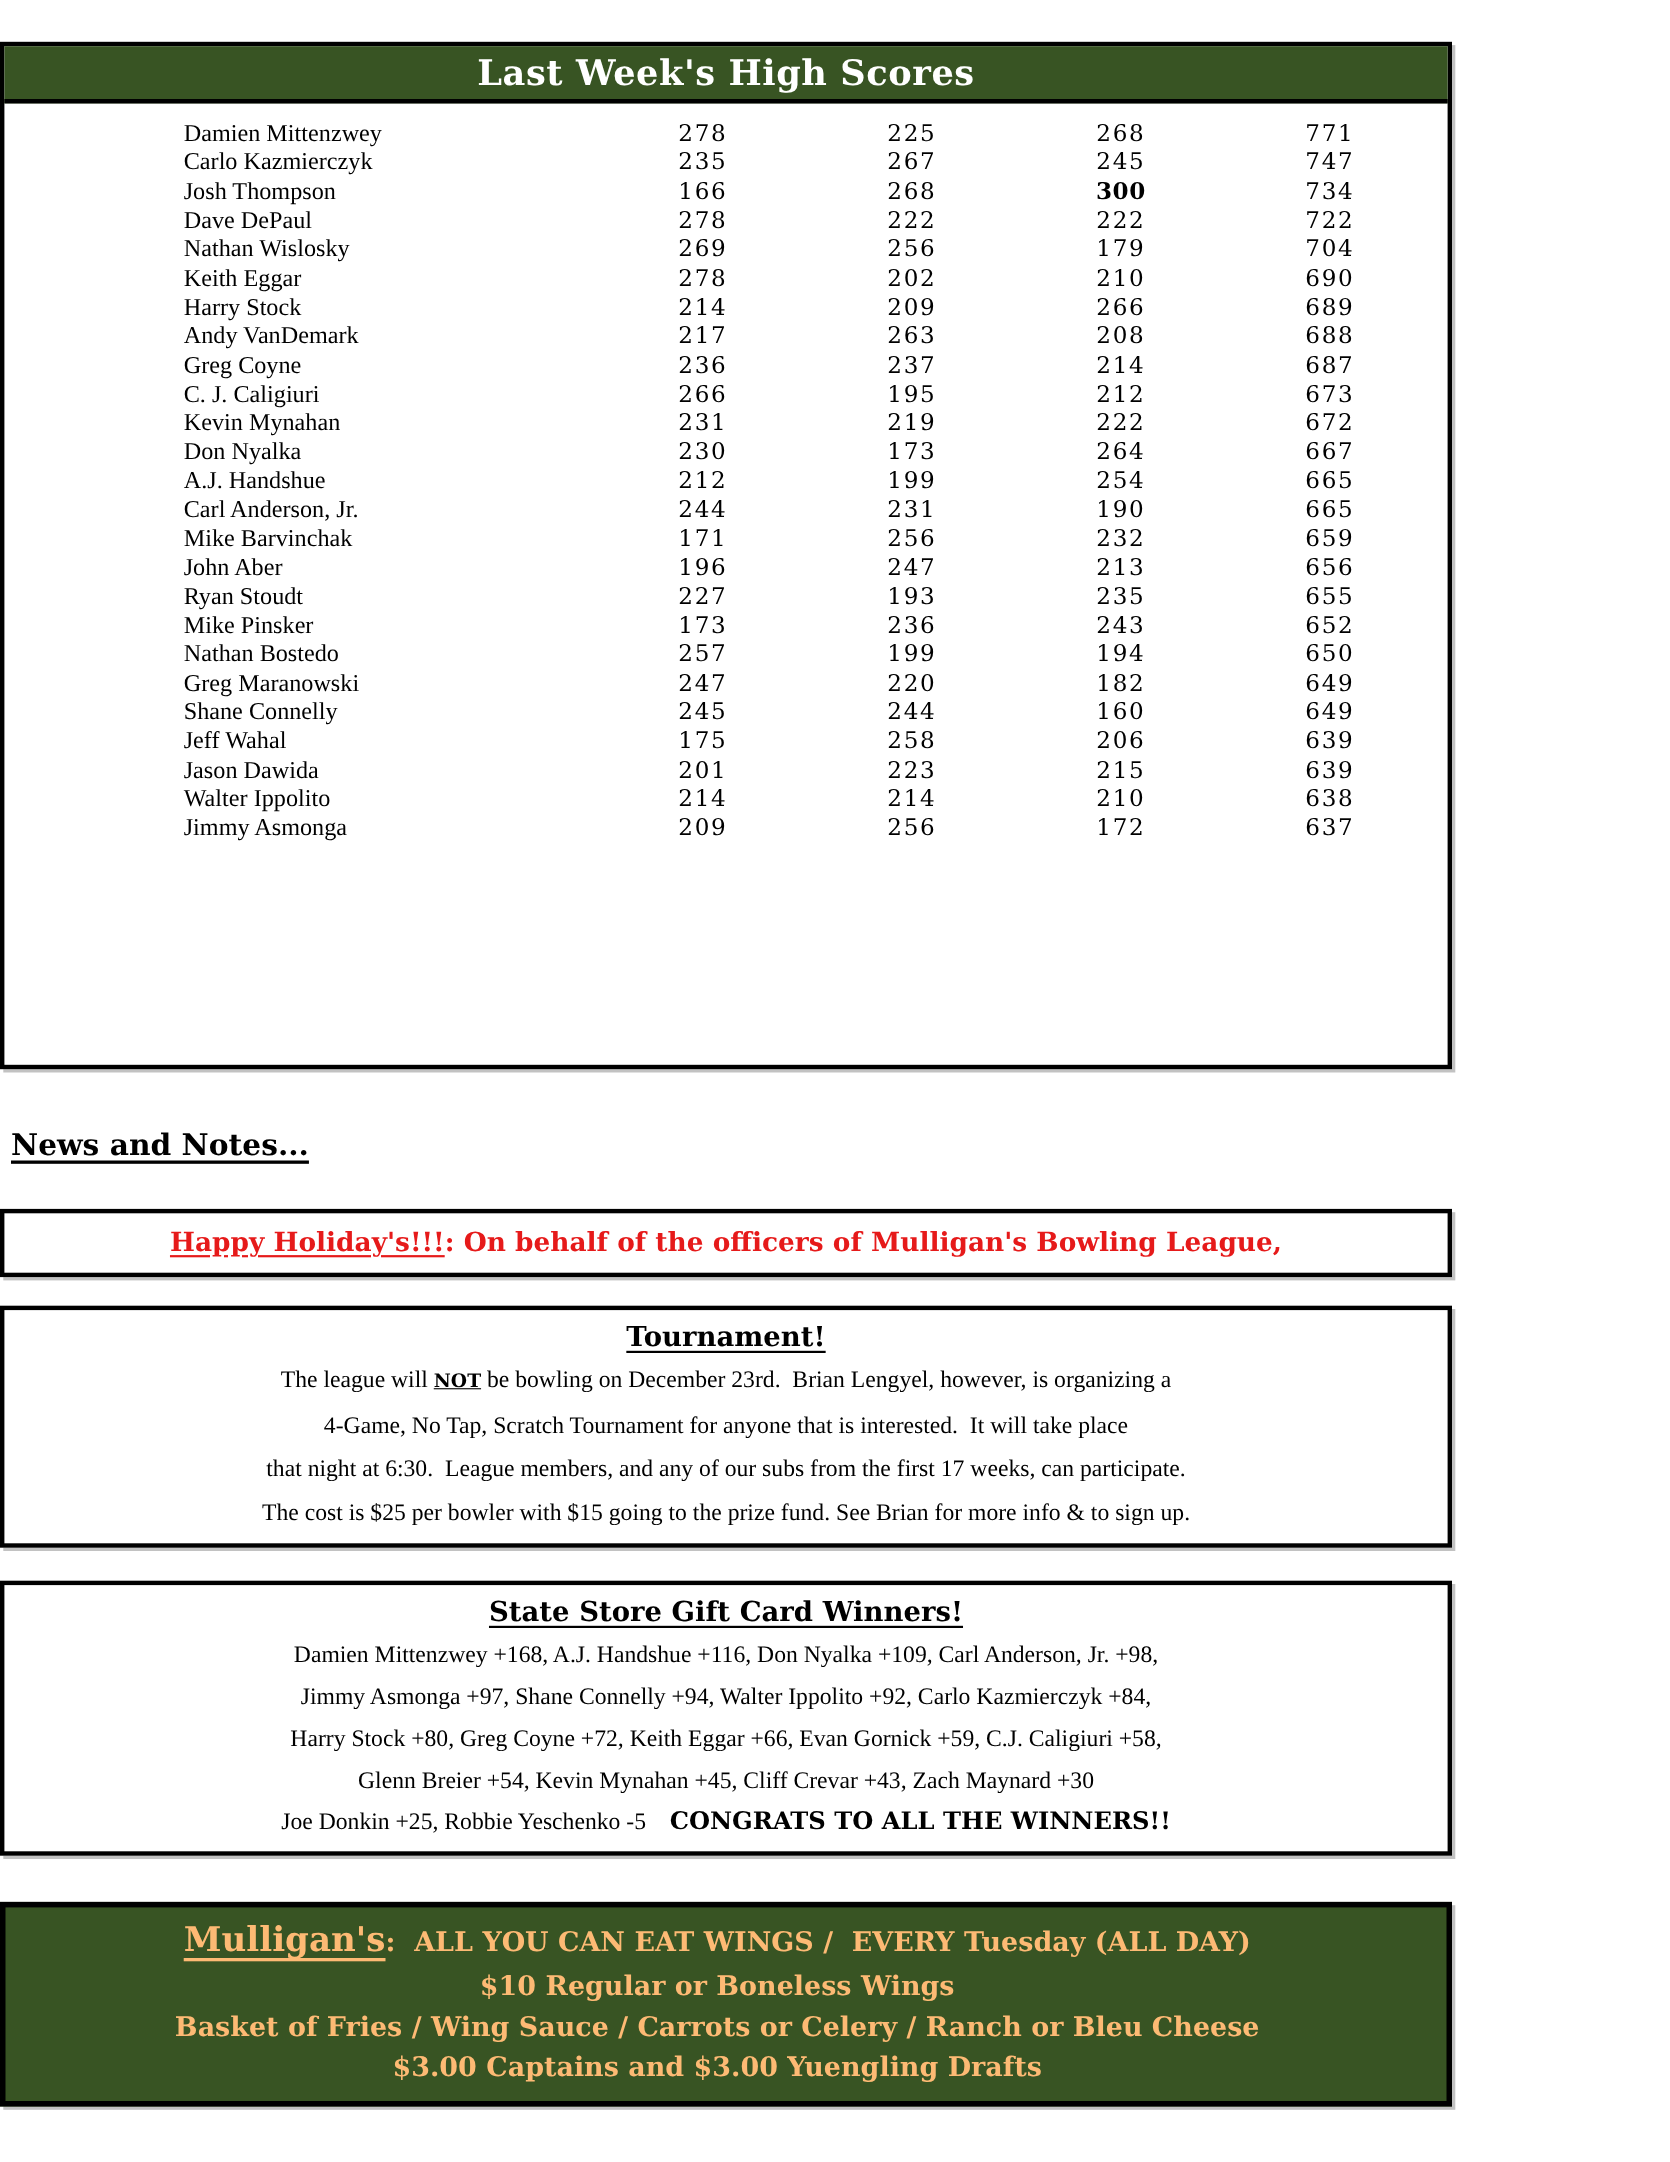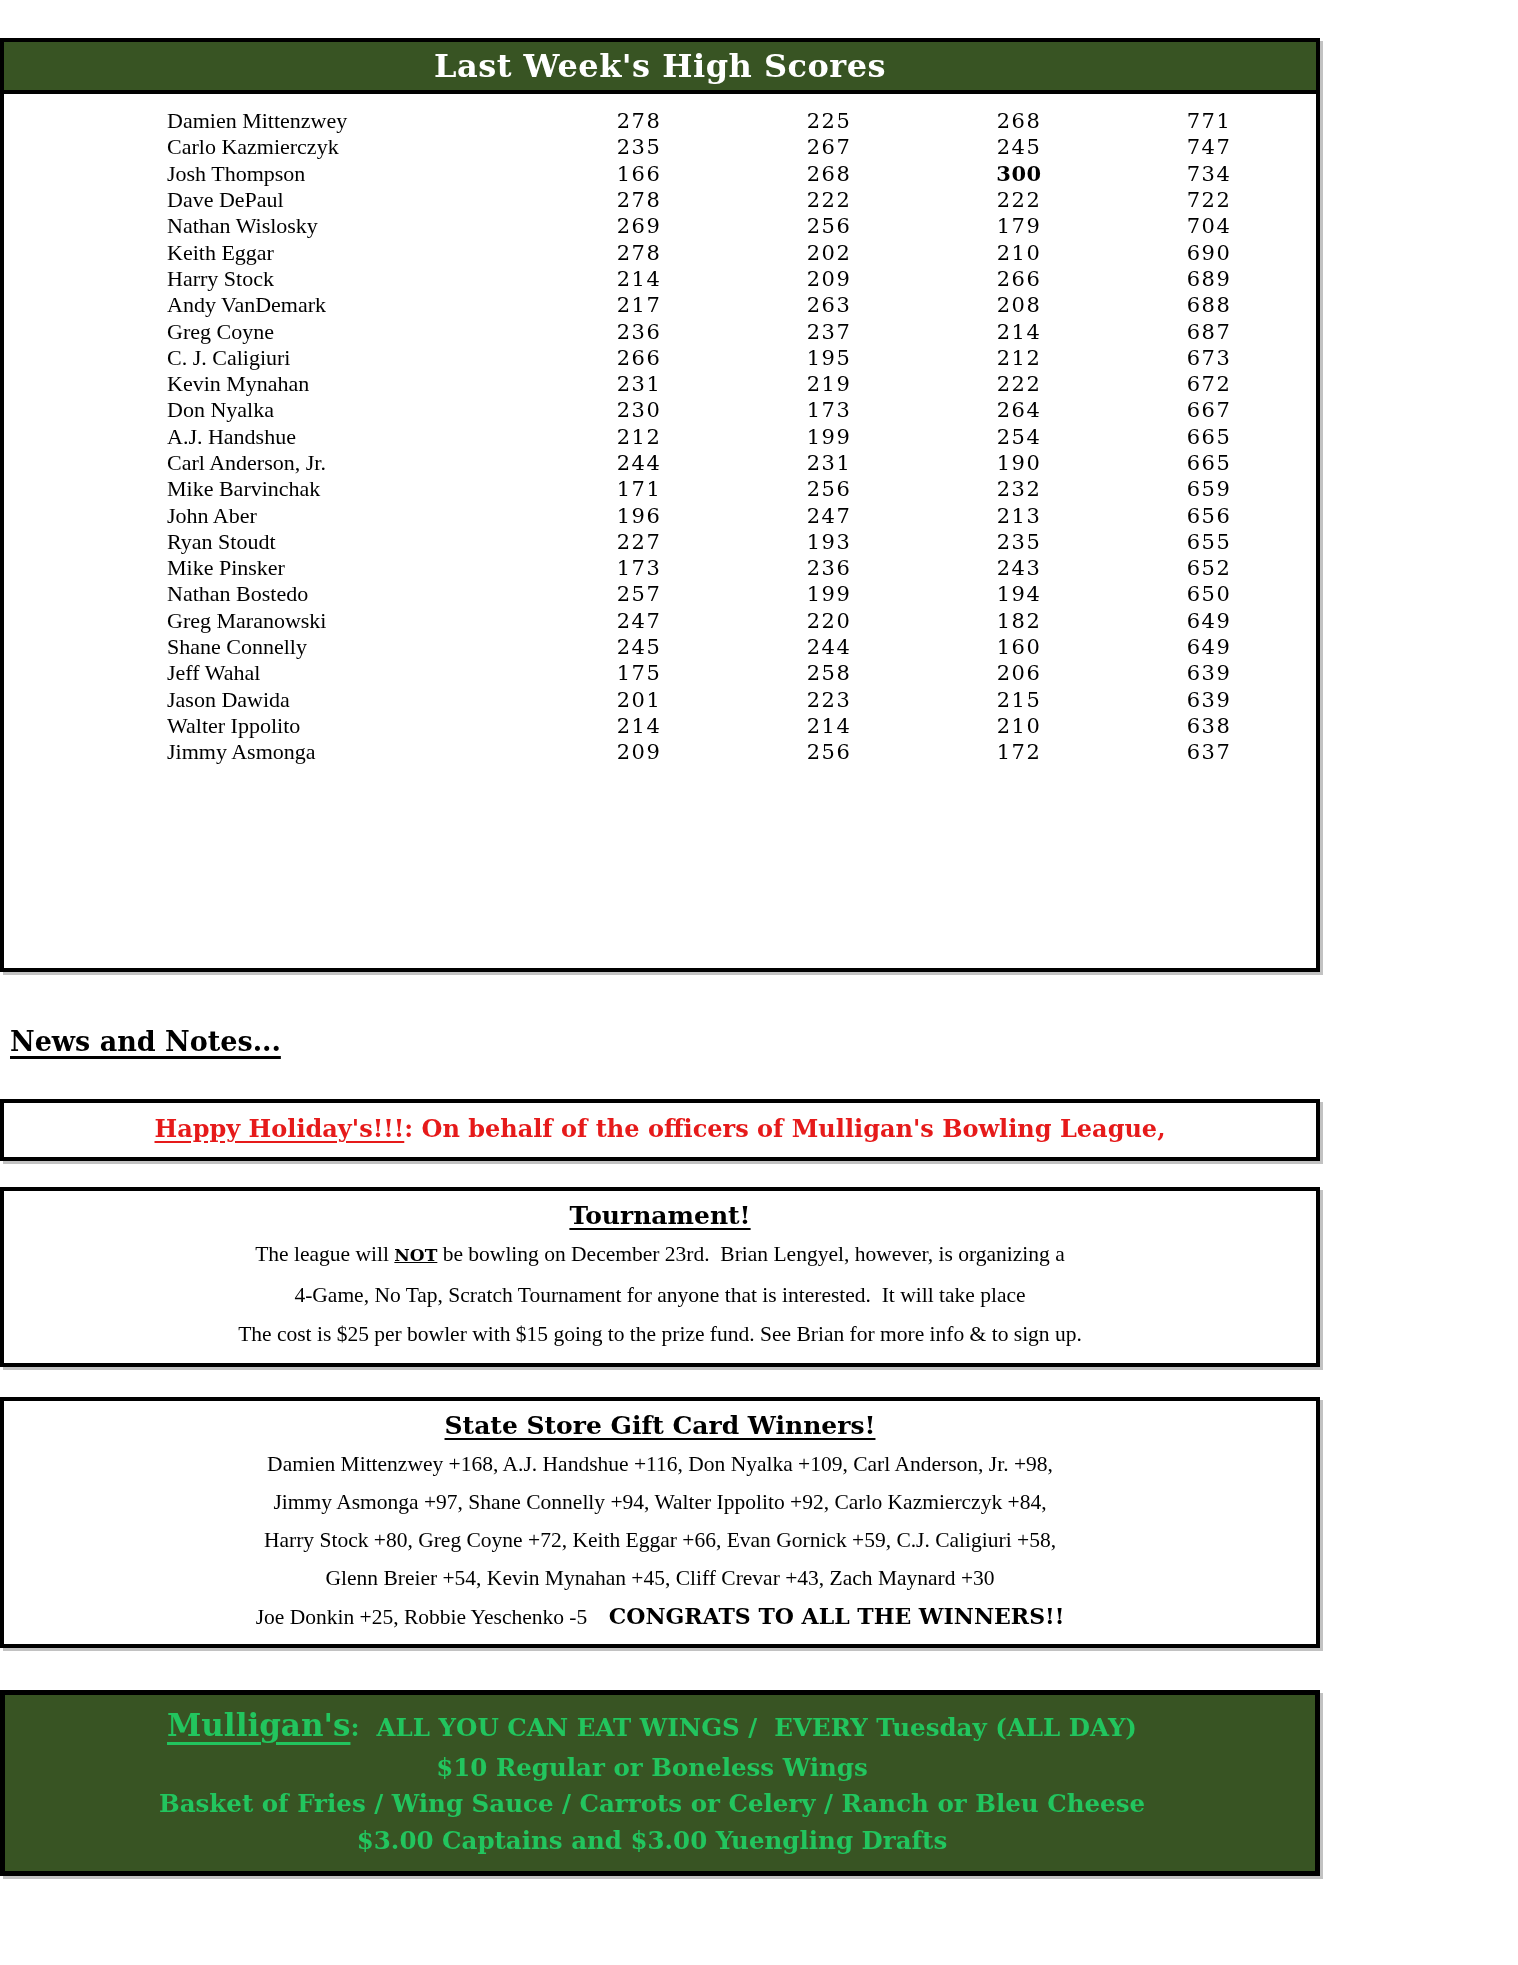--- a/index.html
+++ b/index.html
@@ -61,21 +61,21 @@
   .body-line .u-bold{font-weight:bold;text-decoration:underline;font-family:"DejaVu Serif",serif;font-size:17px;}
 
   .gift-box{margin-top:30px;padding:6px 0 8px 0;}
   .gift-box .body-line{line-height:38px;}
   .congrats{
     font-family:"DejaVu Serif",serif;font-weight:bold;font-size:22px;
   }
 
   
   .footer-box{
-    margin-top:42px;border:5px solid #000;background:var(--green);color:#22c55e;
+    margin-top:42px;border:5px solid #000;background:var(--green);color:#fdba74;
     text-align:center;padding:8px 16px 12px 0;
     box-shadow:3px 3px 0 rgba(120,120,120,.45);
   }
   .footer-line{
     font-family:"DejaVu Serif",serif;font-weight:bold;font-size:24.5px;line-height:36.5px;
     white-space:pre-wrap;
   }
   .footer-line.first{line-height:44px;}
   .brand{
     font-size:31px;text-decoration:underline;text-underline-offset:6px;
@@ -279,20 +279,21 @@
   
   <section class="note-box holiday-box">
     <div class="holiday-line"><span class="lead">Happy Holiday's!!!</span><span class="red">: On behalf of the officers of Mulligan's Bowling League,</span></div>
   </section>
 
   
   <section class="note-box tourney-box">
     <div class="box-title">Tournament!</div>
     <div class="body-line"><span>The league will </span><span class="u-bold">NOT</span><span> be bowling on December 23rd.  Brian Lengyel, however, is organizing a</span></div>
     <div class="body-line">4-Game, No Tap, Scratch Tournament for anyone that is interested.  It will take place</div>
+    <div class="body-line">that night at 6:30.  League members, and any of our subs from the first 17 weeks, can participate.</div>
     <div class="body-line">The cost is $25 per bowler with $15 going to the prize fund. See Brian for more info &amp; to sign up.</div>
   </section>
 
   
   <section class="note-box gift-box">
     <div class="box-title">State Store Gift Card Winners!</div>
     <div class="body-line">Damien Mittenzwey +168, A.J. Handshue +116, Don Nyalka +109, Carl Anderson, Jr. +98,</div>
     <div class="body-line">Jimmy Asmonga +97, Shane Connelly +94, Walter Ippolito +92, Carlo Kazmierczyk +84,</div>
     <div class="body-line">Harry Stock +80, Greg Coyne +72, Keith Eggar +66, Evan Gornick +59, C.J. Caligiuri +58,</div>
     <div class="body-line">Glenn Breier +54, Kevin Mynahan +45, Cliff Crevar +43, Zach Maynard +30</div>

